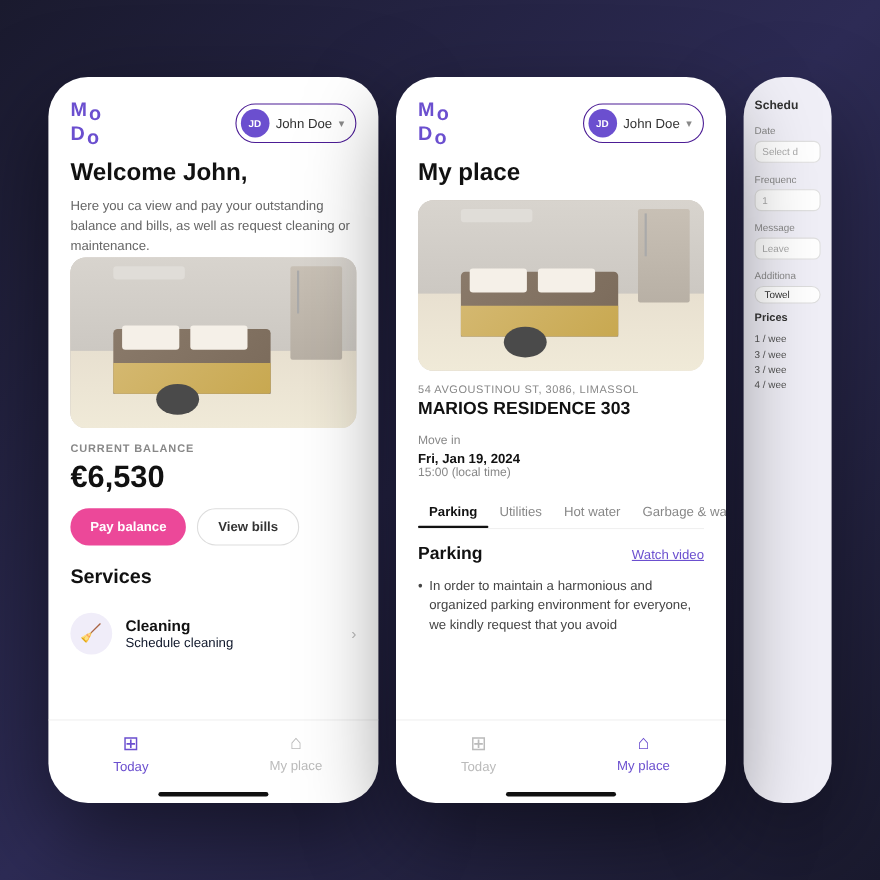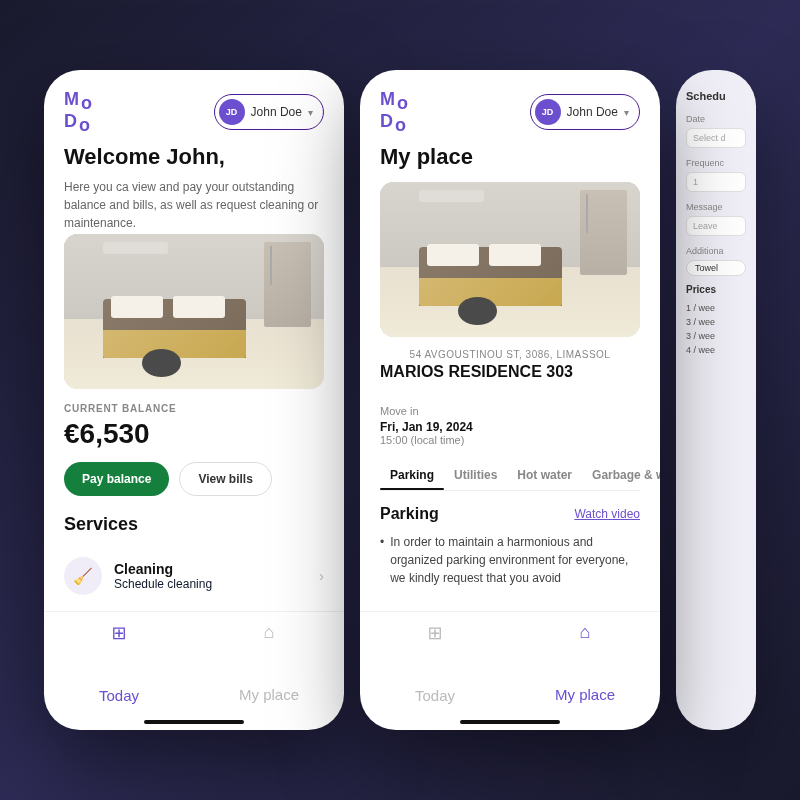--- a/index.html
+++ b/index.html
@@ -240,21 +240,21 @@
       margin-bottom: 12px;
     }
 
     .action-buttons {
       display: flex;
       gap: 10px;
       margin-bottom: 18px;
     }
 
     .btn-primary {
-      background: #15803d;
+      background: #ec4899;
       color: #fff;
       border: none;
       border-radius: 20px;
       padding: 9px 18px;
       font-size: 12px;
       font-weight: 600;
       cursor: pointer;
     }
 
     .btn-outline {
@@ -332,23 +332,22 @@
     .nav-icon {
       font-size: 18px;
       color: #bbb;
     }
 
     .nav-icon.active {
       color: #6b4fcf;
     }
 
     .nav-label {
-      font-size: 15px;
+      font-size: 12px;
       color: #bbb;
-      margin-top: 40px;
     }
 
     .nav-label.active {
       color: #6b4fcf;
     }
 
     
     .nav-indicator {
       width: 100px;
       height: 4px;
@@ -364,28 +363,27 @@
       color: #111;
       margin-bottom: 12px;
     }
 
     .place-address {
       font-size: 10px;
       color: #888;
       letter-spacing: 0.5px;
       text-transform: uppercase;
       margin-bottom: 3px;
-      text-align: center;
     }
 
     .place-name {
       font-size: 16px;
       font-weight: 700;
       color: #111;
-      margin-bottom: 24px;
+      margin-bottom: 14px;
     }
 
     .dates-row {
       display: flex;
       gap: 20px;
       margin-bottom: 16px;
     }
 
     .date-col {}
 
@@ -408,21 +406,21 @@
 
     .tabs-row {
       display: flex;
       border-bottom: 1px solid #f0f0f0;
       margin-bottom: 14px;
       gap: 0;
     }
 
     .tab-item {
       font-size: 12px;
-      font-weight: 700;
+      font-weight: 400;
       color: #888;
       padding: 6px 10px 8px;
       cursor: pointer;
       white-space: nowrap;
       position: relative;
     }
 
     .tab-item.active {
       color: #111;
       font-weight: 700;

